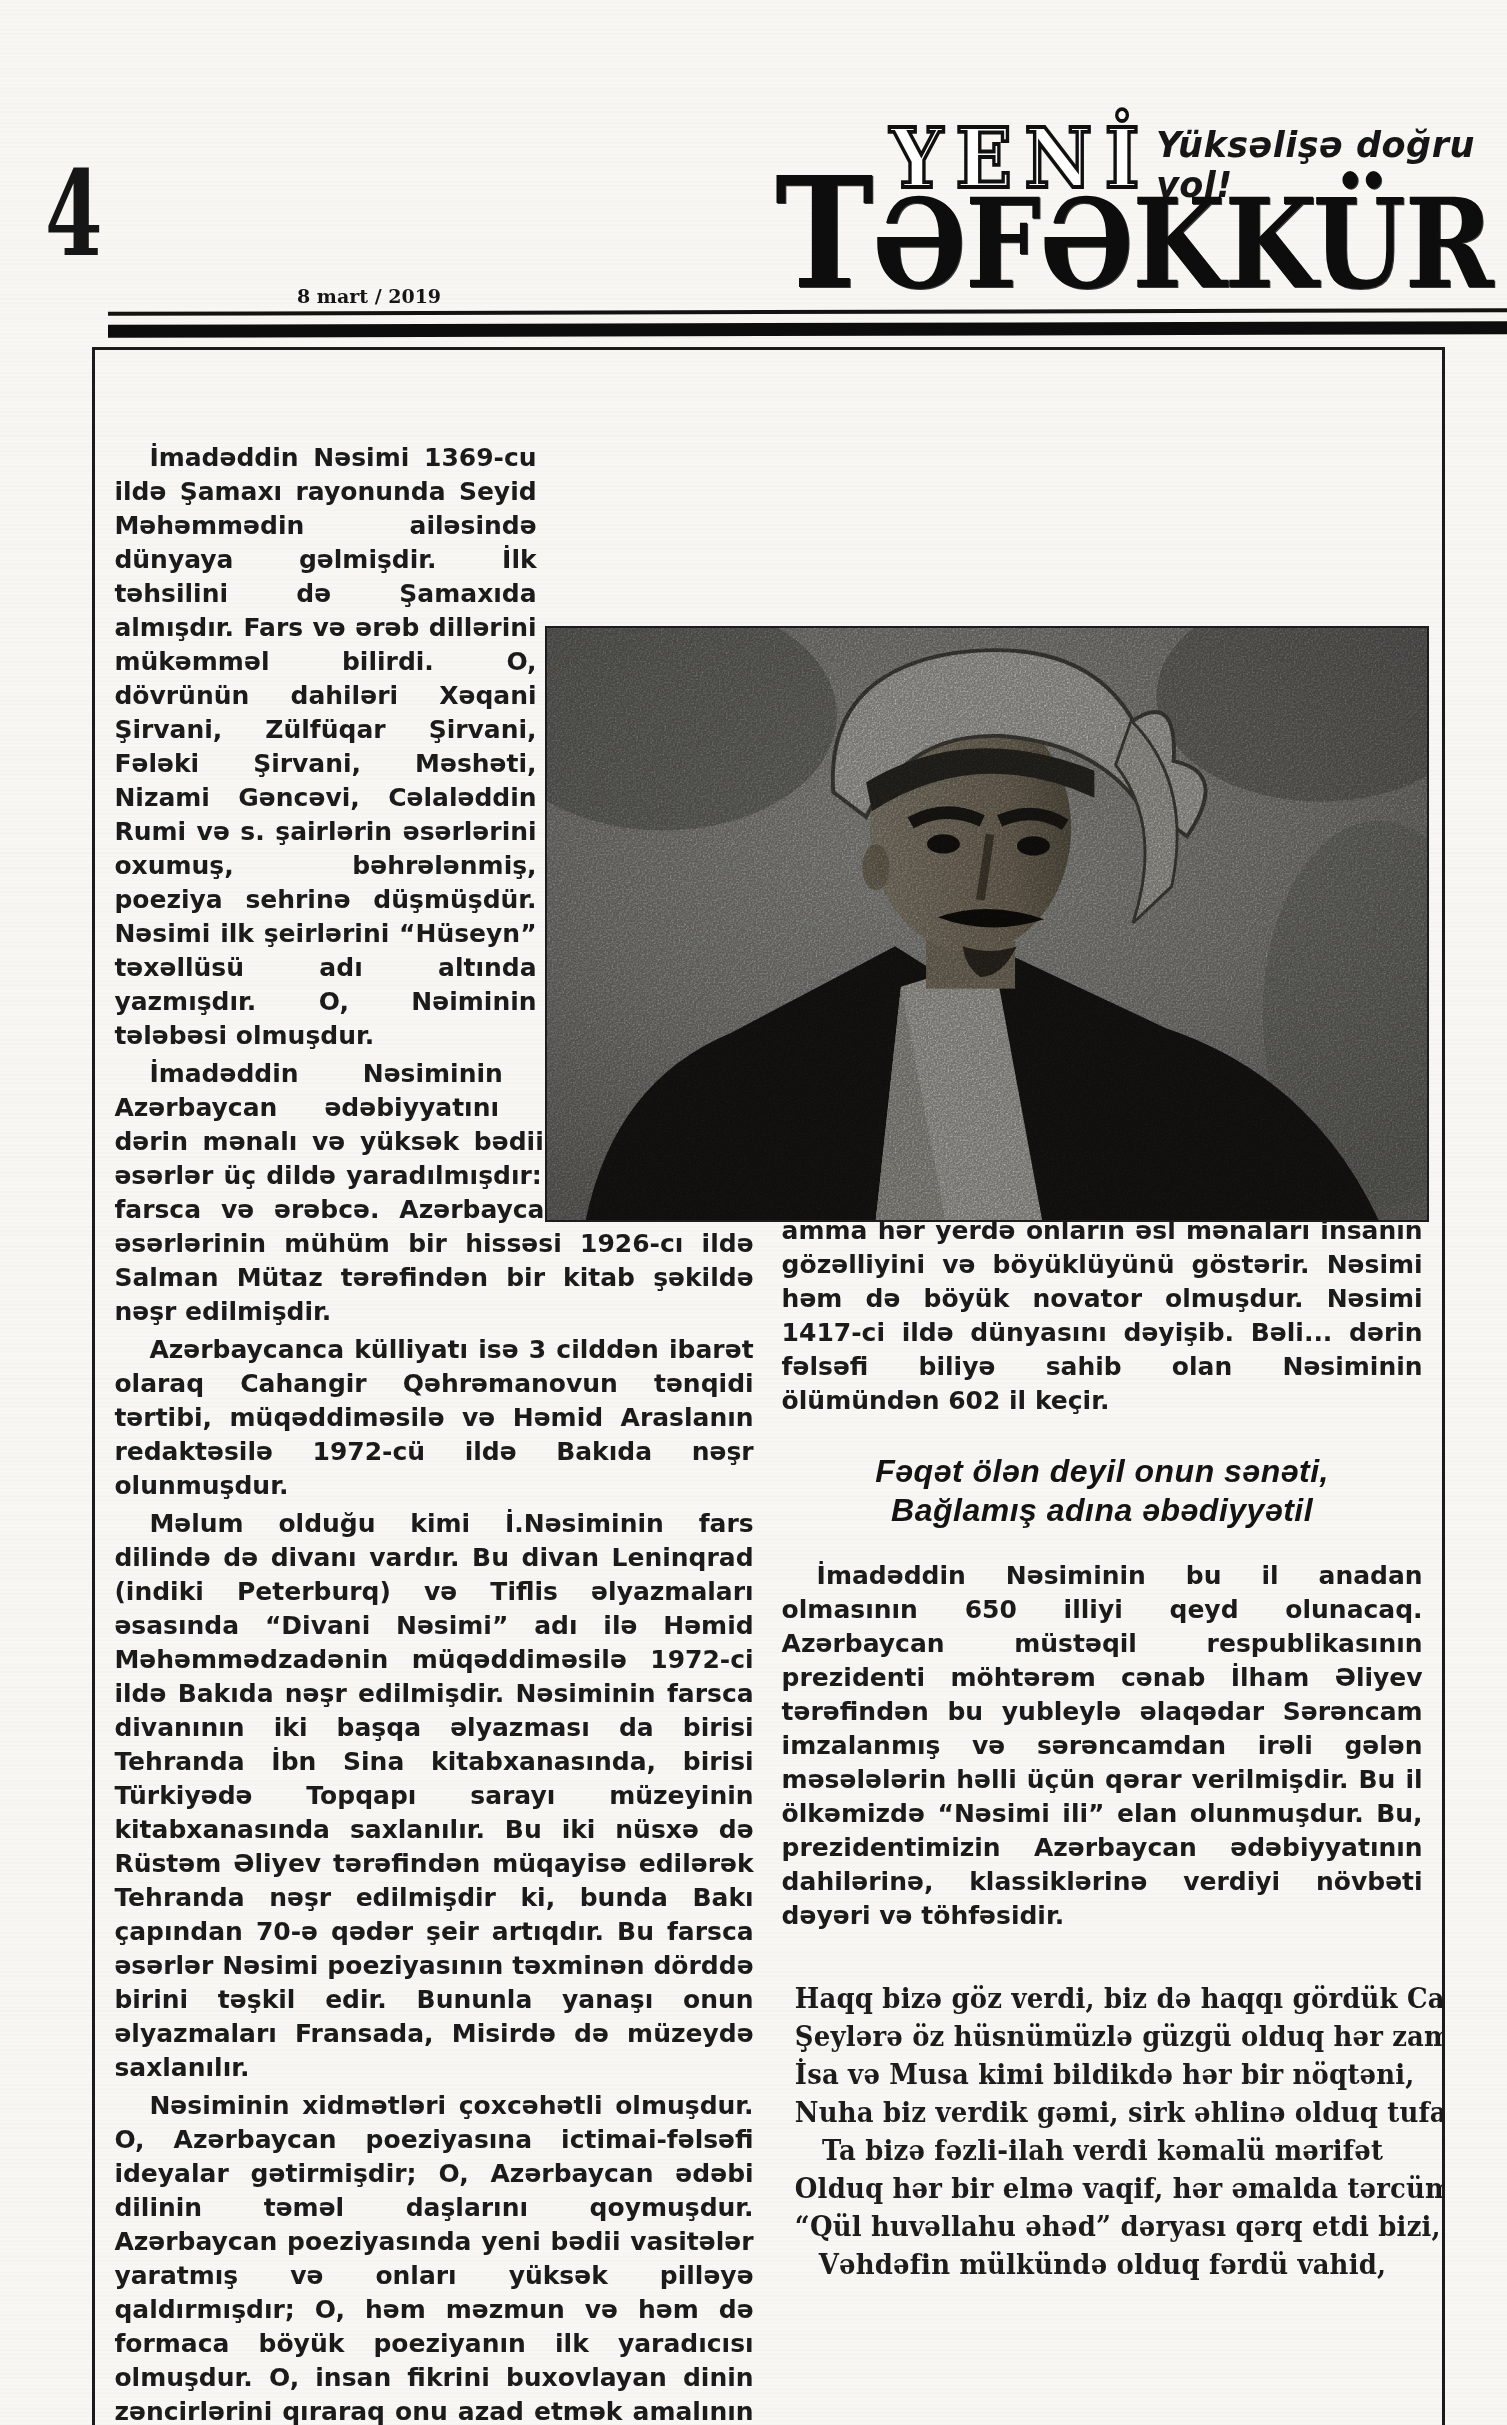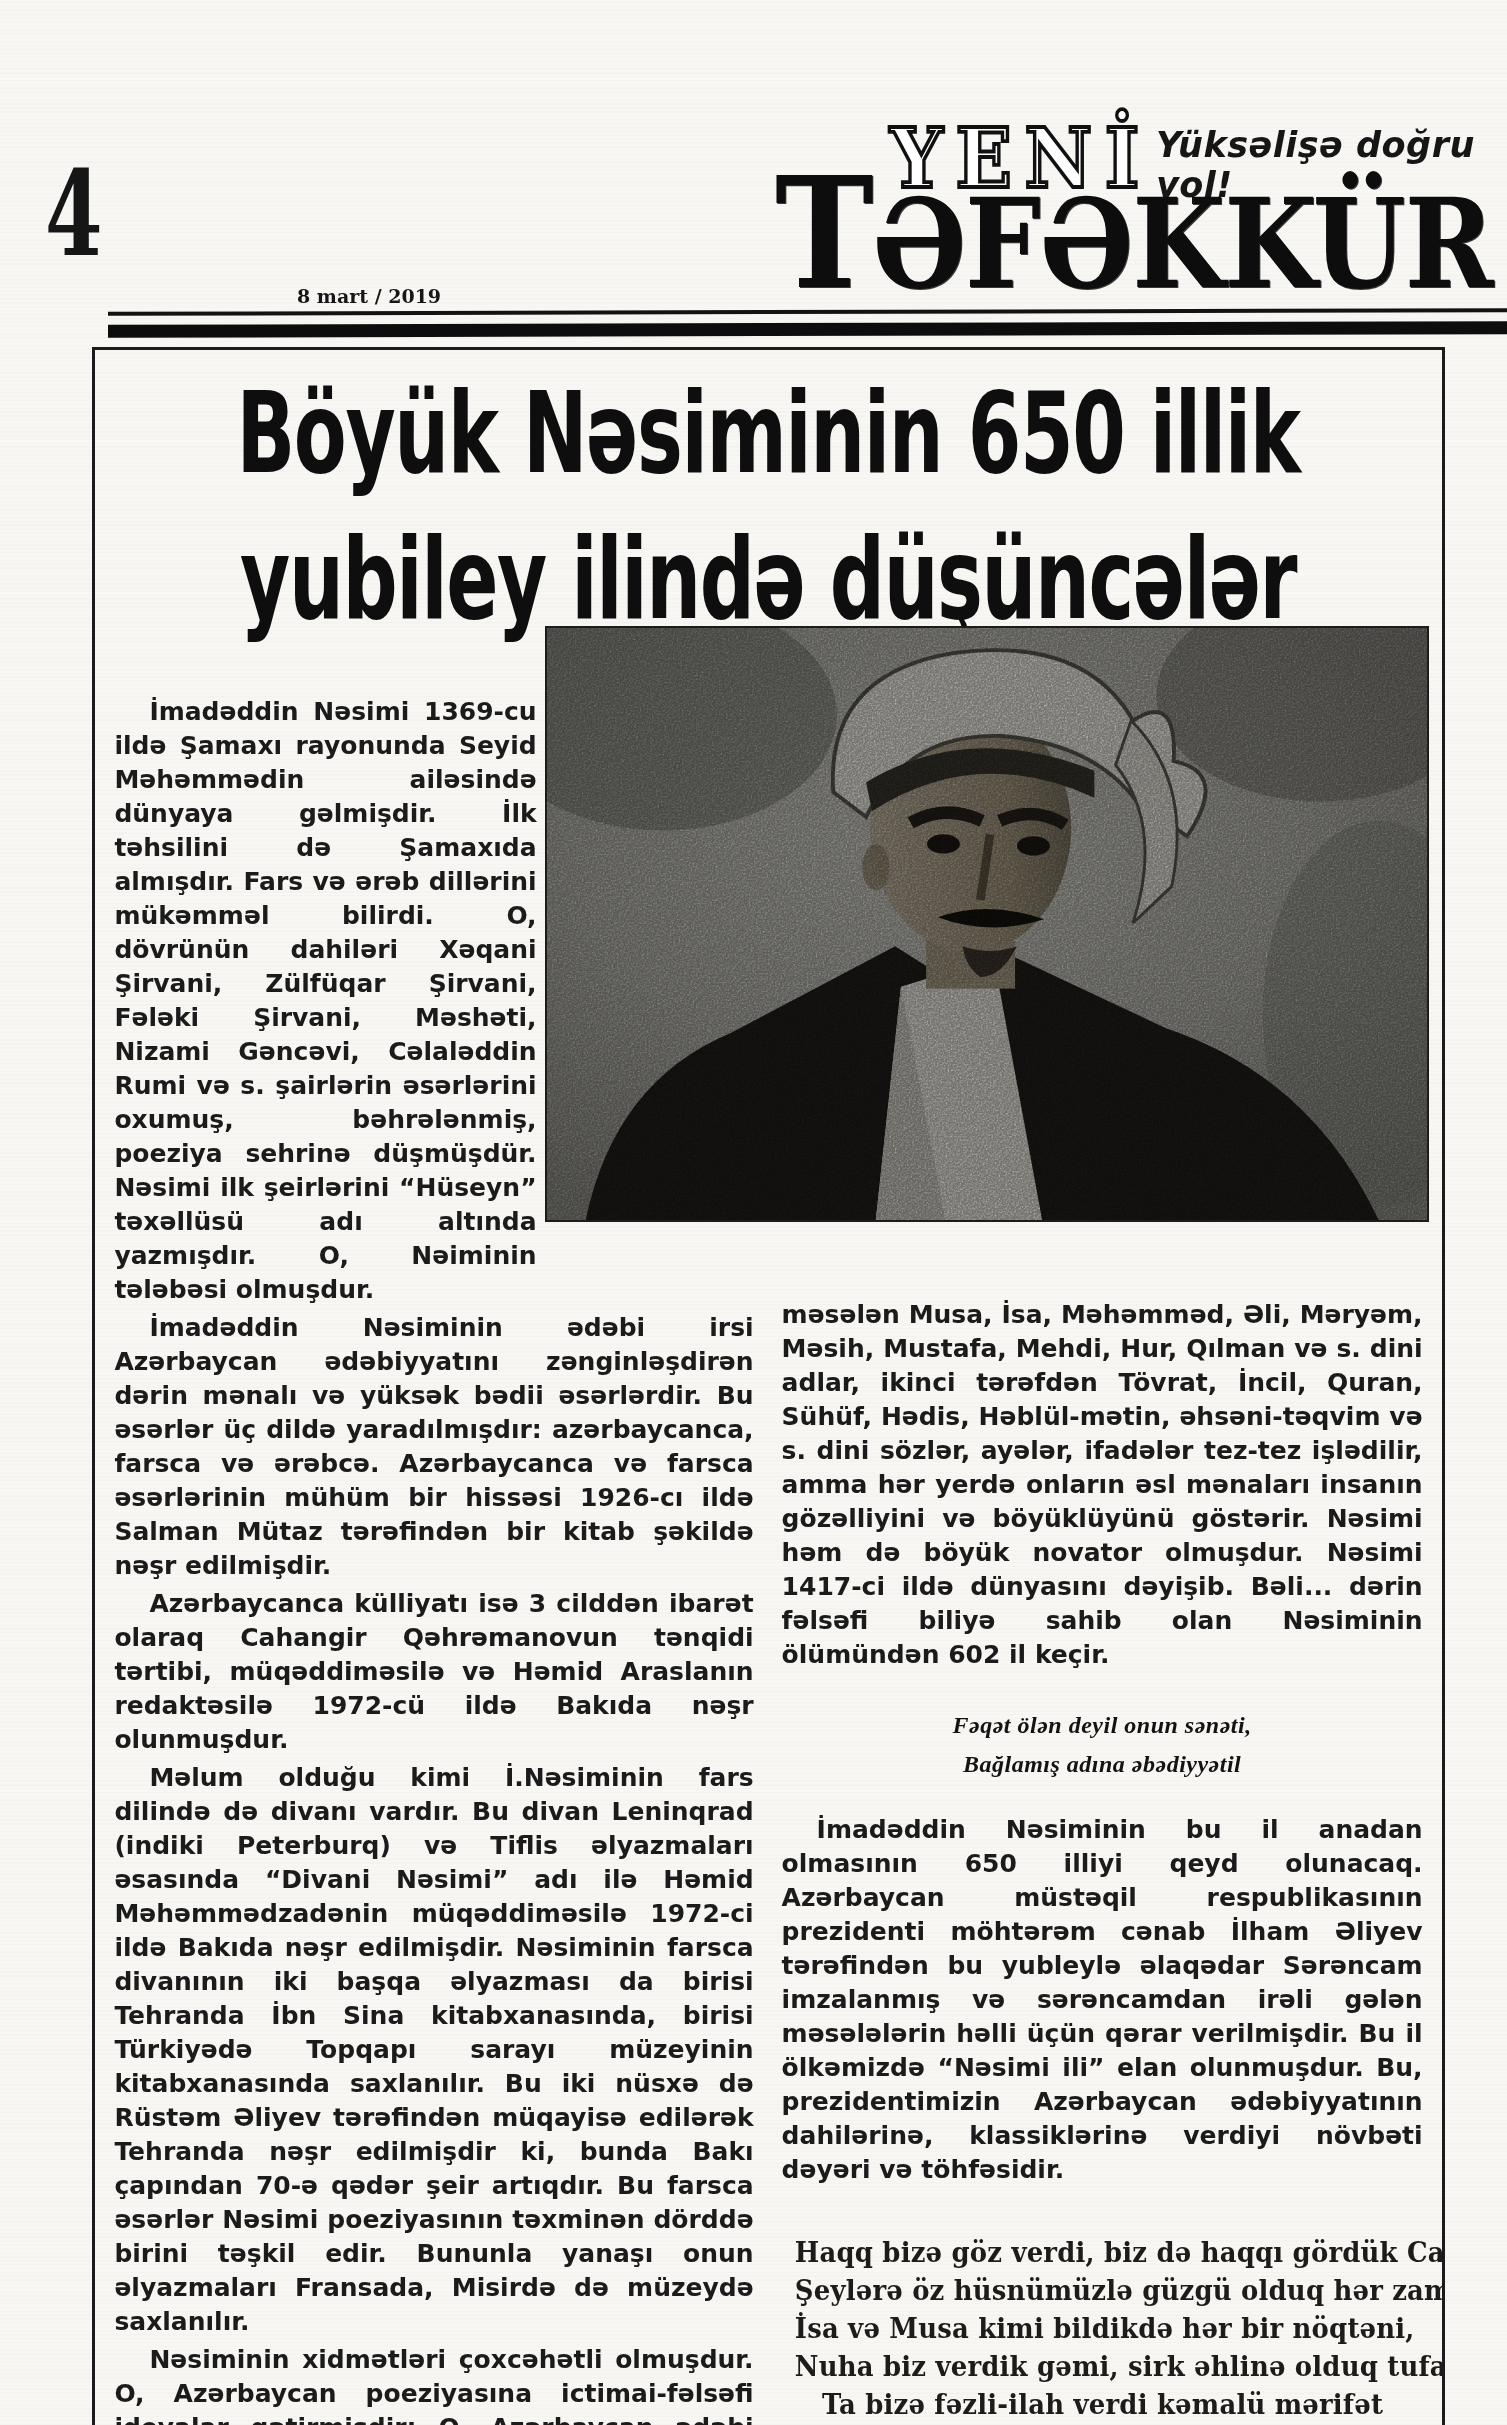--- a/index.html
+++ b/index.html
@@ -47,22 +47,22 @@
 
   .col-right{margin-top:603px;}
 
   
   .portrait{left:450px;top:276px;width:884px;height:596px;position:absolute;
     border:2.4px solid #1c1c1c;box-sizing:border-box;background:#b9b8b3;}
   .portrait svg{display:block;width:100%;height:100%;}
 
   
   .quote{margin:34px 0 29px 0;text-align:center;
-    font-family:Liberation Serif, serif;font-weight:bold;font-style:italic;
-    font-size:24px;line-height:39px;color:#131313;text-indent:0;letter-spacing:0.5px;}
+    font-family:Liberation Sans, sans-serif;font-weight:bold;font-style:italic;
+    font-size:32px;line-height:39px;color:#131313;text-indent:0;letter-spacing:0.5px;}
 
   
   .poem{margin-top:47px;text-align:center;font-family:"DejaVu Serif","Liberation Serif",serif;
     font-weight:bold;font-size:27px;line-height:38px;color:#1d1c1a;letter-spacing:0.2px;}
   .poem-line{white-space:nowrap;transform:scale(.96,1);transform-origin:center;}
 </style>
 </head>
 <body>
 
 <div class="abs page-number">4</div>
@@ -70,24 +70,20 @@
 <div class="abs masthead-top">YENİ</div>
 <div class="abs tagline">Yüksəlişə doğru yol!</div>
 <div class="abs masthead-main"><span class="bigT">T</span><span>ƏFƏKKÜR</span></div>
 
 <div class="abs issue-date">8 mart / 2019</div>
 <div class="abs rule-thin"></div>
 <div class="abs rule-thick"></div>
 
 <div class="article-box">
 
-  <div class="article-title">
-    <span class="title-line">Böyük Nəsiminin 650 illik</span>
-    <span class="title-line">yubiley ilində düşüncələr</span>
-  </div>
 
   <div class="portrait">
     <svg viewBox="0 0 910 614" preserveAspectRatio="none">
       <defs>
         <filter id="grain" x="0" y="0" width="100%" height="100%">
           <feTurbulence type="fractalNoise" baseFrequency="0.55" numOctaves="2" result="n"></feTurbulence>
           <feColorMatrix in="n" type="matrix" values="0 0 0 0 0  0 0 0 0 0  0 0 0 0 0  0.6 0.6 0.6 0 0"></feColorMatrix>
         </filter>
         <radialGradient id="bgGrad" cx="45%" cy="35%" r="75%">
           <stop offset="0%" stop-color="#cfcec8"></stop>

